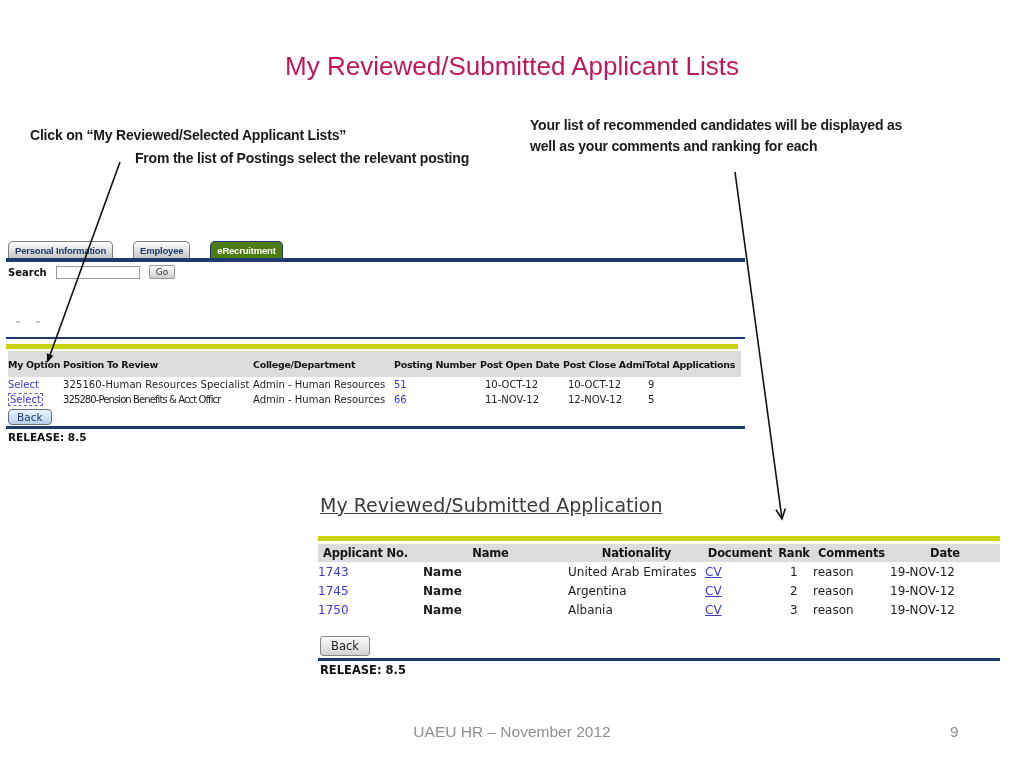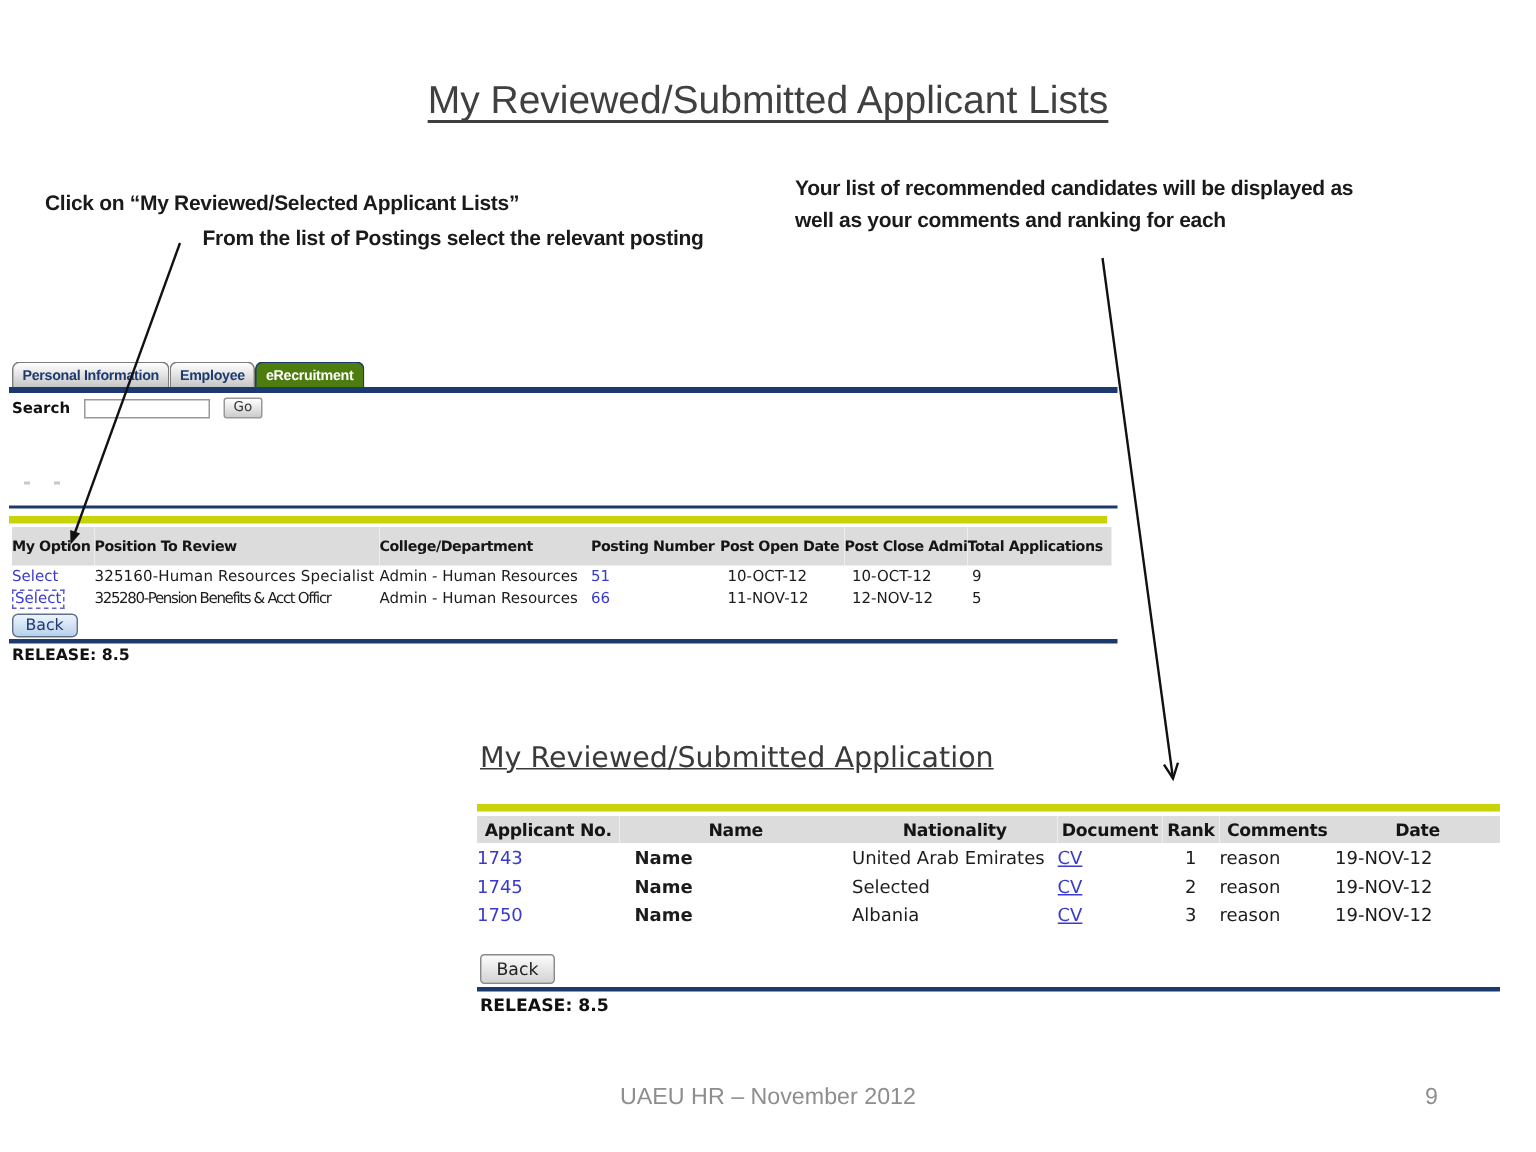--- a/index.html
+++ b/index.html
@@ -1,29 +1,29 @@
 <!DOCTYPE html>
 <html><head>
 <meta charset="utf-8">
 <style>
   * { margin:0; padding:0; box-sizing:border-box; }
   body { width:1024px; height:768px; }
   .slide { position:relative; width:1024px; height:768px; background:#ffffff; font-family:"Liberation Sans",sans-serif; overflow:hidden; }
-  .title { position:absolute; top:51px; left:0; width:100%; text-align:center; font-size:26px; color:#404040;
-           text-decoration:underline; text-decoration-thickness:2px; text-underline-offset:5px; }
+  .title { position:absolute; top:51px; left:0; width:100%; text-align:center; font-size:26px; color:#be185d;
+           text-decoration-thickness:2px; text-underline-offset:5px; }
   .ann { position:absolute; font-weight:bold; font-size:14px; color:#1a1a1a; letter-spacing:-0.2px; }
   .ann-l1 { left:30px; top:127px; }
   .ann-l2 { left:135px; top:150px; }
   .ann-r  { left:530px; top:115px; width:395px; line-height:21px; }
 
   .overlay { position:absolute; left:0; top:0; z-index:10; pointer-events:none; }
 
   
   .s1 { position:absolute; left:6px; top:241px; width:740px; height:200px; font-family:"DejaVu Sans",sans-serif; }
-  .tabs { position:absolute; top:0; left:2px; display:flex; gap:0; align-items:flex-end; font-family:"Liberation Sans",sans-serif; }
+  .tabs { position:absolute; top:0; left:2px; display:flex; gap:20px; align-items:flex-end; font-family:"Liberation Sans",sans-serif; }
   .tab { font-size:9.5px; font-weight:bold; color:#1c3a6e; background:linear-gradient(#ffffff,#c6c6c6);
          border:1px solid #7d7d7d; border-bottom:none; border-radius:5px 5px 0 0; padding:2px 6px; height:17px; line-height:13px; letter-spacing:-0.2px; }
   .tab.active { background:#4d7c0f; color:#fff; border-color:#1c3a6e; }
   .navybar { position:absolute; top:17px; left:0; width:739px; height:3.5px; background:#1c3a6e; }
   .searchrow { position:absolute; top:24px; left:2px; display:flex; align-items:center; }
   .slabel { font-size:10px; font-weight:bold; color:#111; }
   .sinput { margin-left:9px; width:84px; height:13px; border:1px solid #999; font-size:10px; padding:0 2px; }
   .gobtn { margin-left:9px; font-size:9px; padding:1px 6px; background:linear-gradient(#ffffff,#cccccc);
            border:1px solid #999; border-radius:2px; color:#333; font-family:"DejaVu Sans",sans-serif; }
   .dot { position:absolute; top:80px; width:4px; height:2px; background:#c8c8c8; }
@@ -160,21 +160,21 @@
           <td class="namecell">Name</td>
           <td>United Arab Emirates</td>
           <td><a class="lnk-u" href="#">CV</a></td>
           <td class="rankcell">1</td>
           <td>reason</td>
           <td>19-NOV-12</td>
         </tr>
         <tr>
           <td><a class="lnk" href="#">1745</a></td>
           <td class="namecell">Name</td>
-          <td>Selected</td>
+          <td>Argentina</td>
           <td><a class="lnk-u" href="#">CV</a></td>
           <td class="rankcell">2</td>
           <td>reason</td>
           <td>19-NOV-12</td>
         </tr>
         <tr>
           <td><a class="lnk" href="#">1750</a></td>
           <td class="namecell">Name</td>
           <td>Albania</td>
           <td><a class="lnk-u" href="#">CV</a></td>

